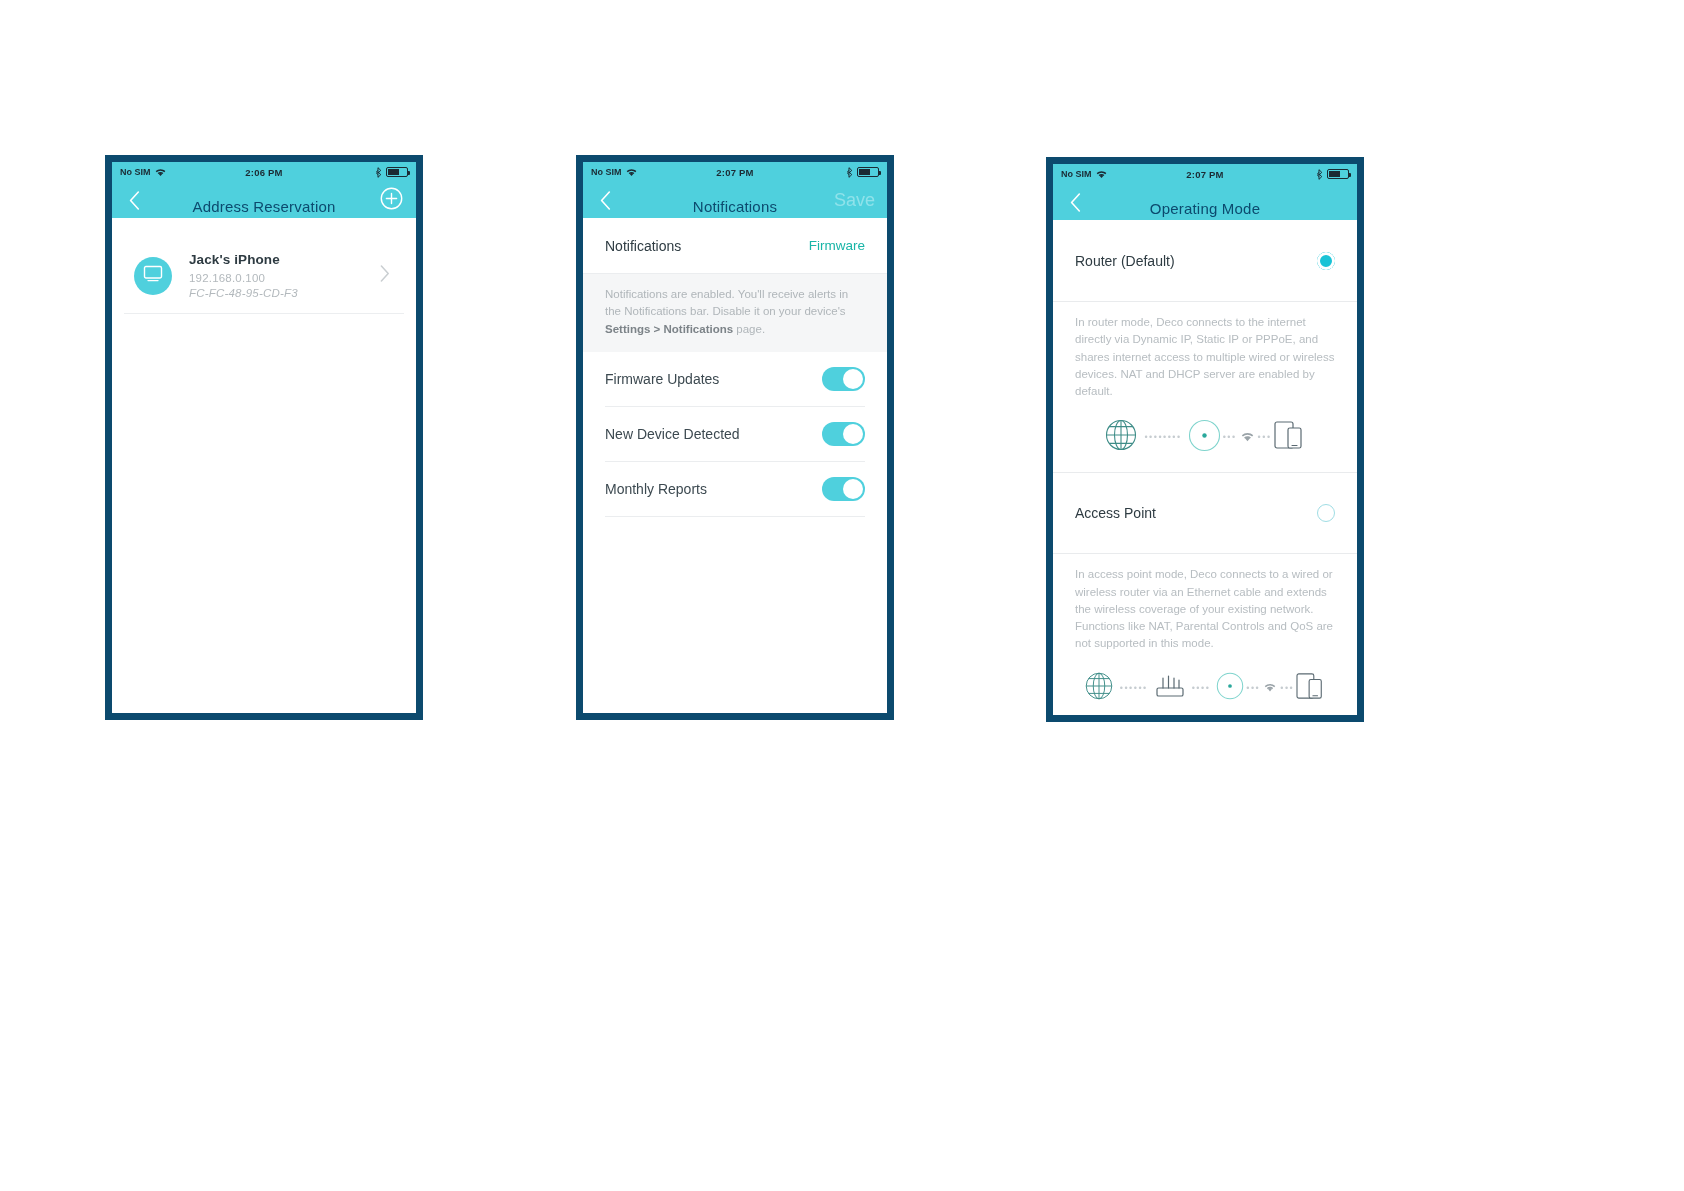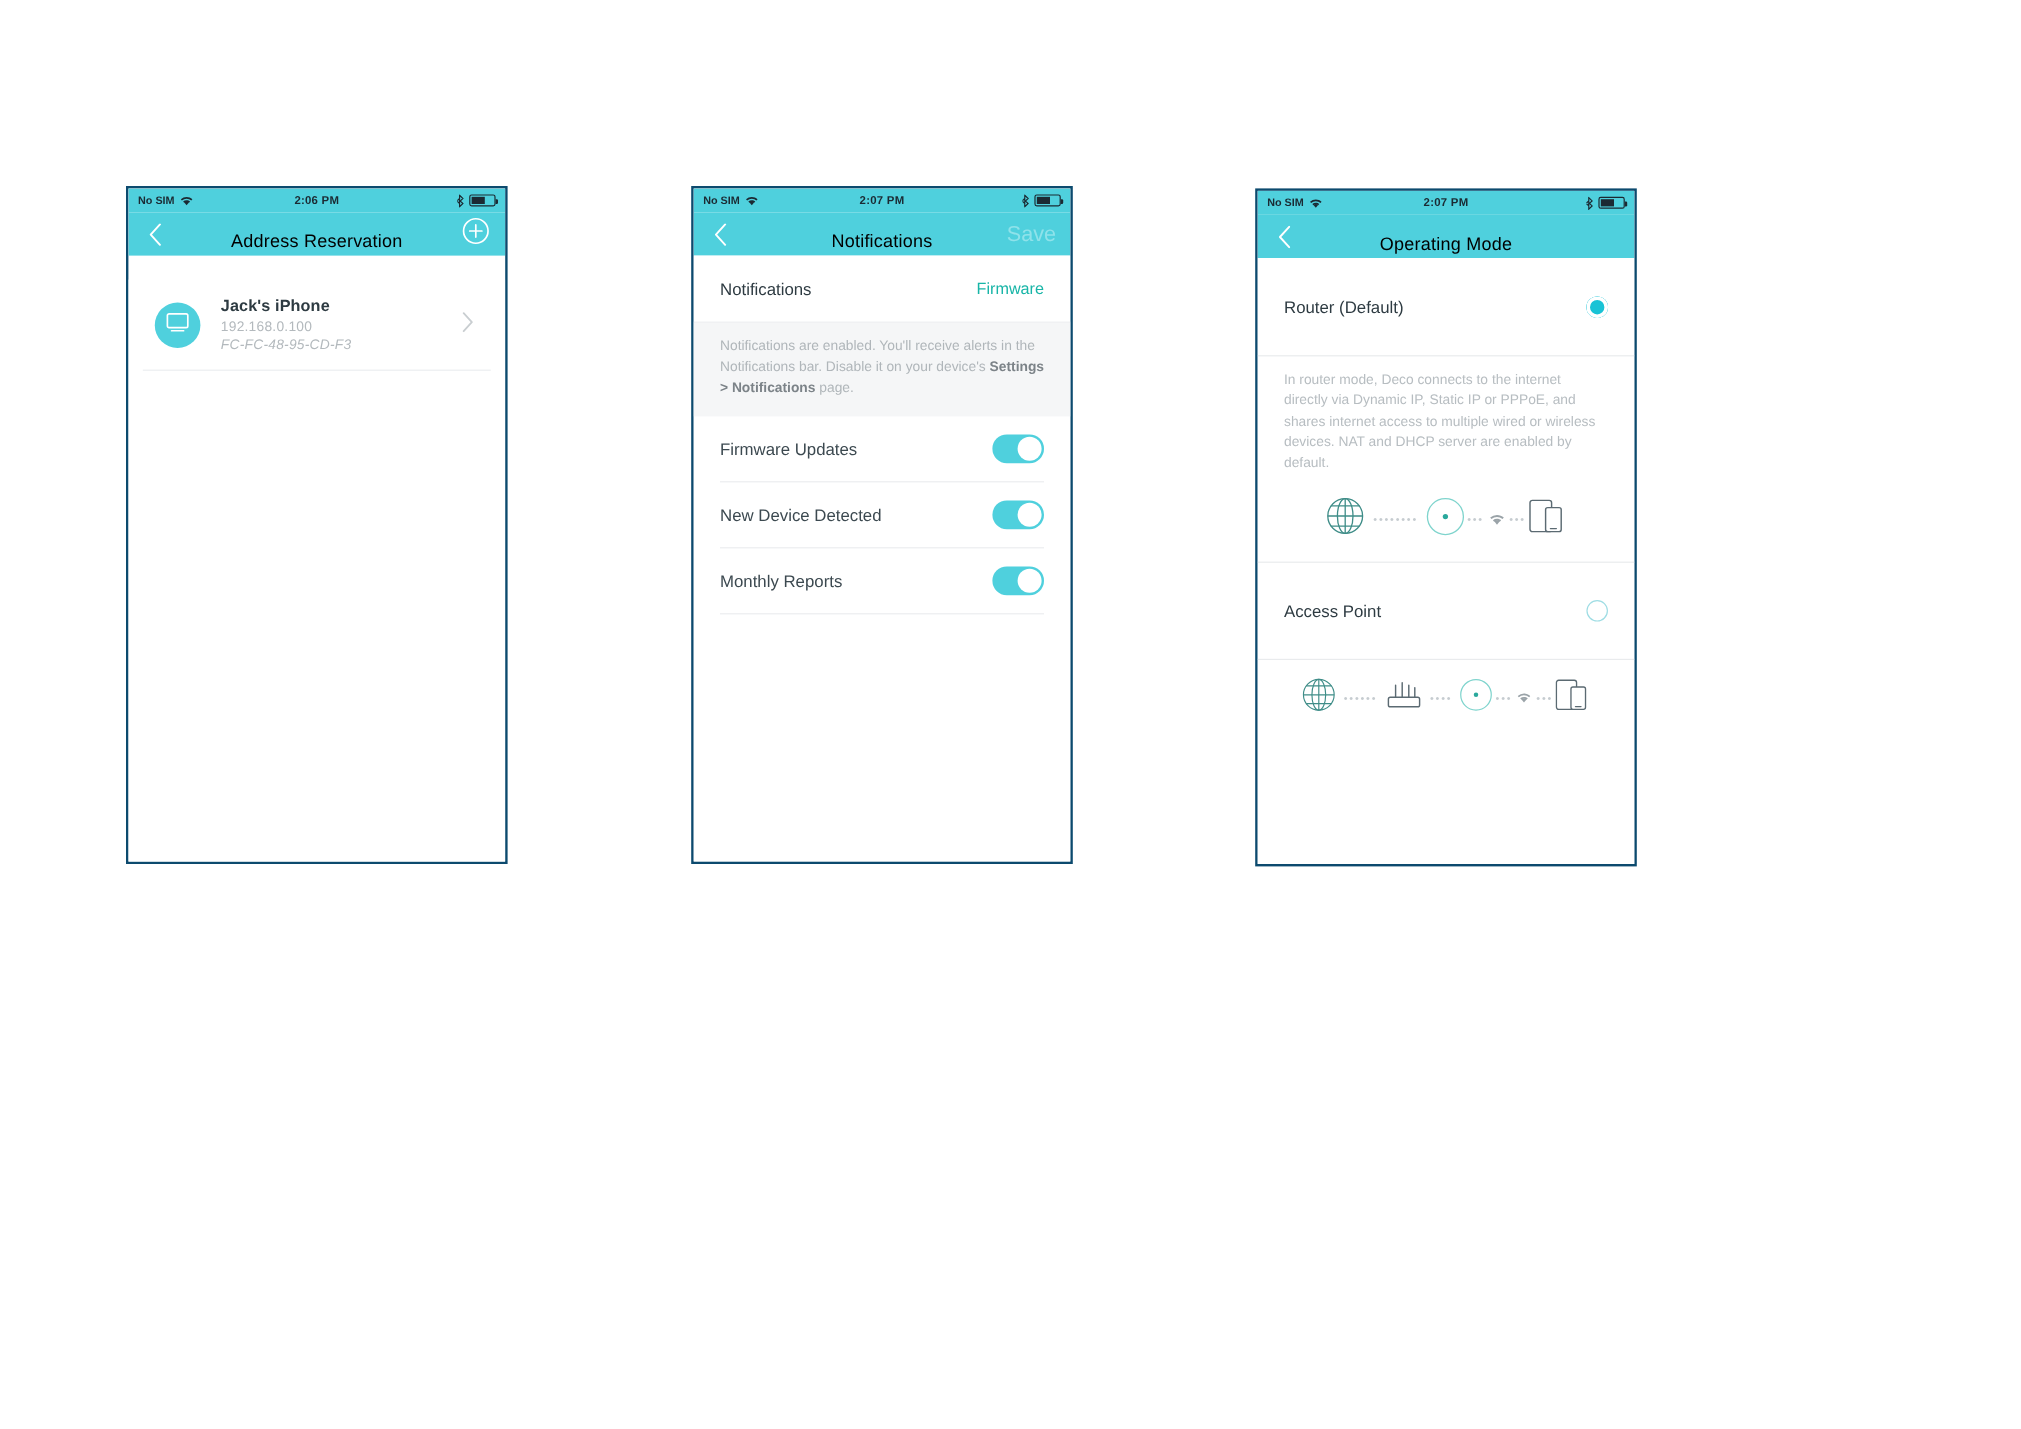--- a/index.html
+++ b/index.html
@@ -9,21 +9,21 @@
     font-family: "Liberation Sans", sans-serif;
     overflow: hidden;
   }
   .stage { position: relative; width: 1684px; height: 1191px; }
 
   
   .phone {
     position: absolute;
     width: 318px;
     background: #ffffff;
-    border: 2px solid #0c4a6e;
+    border: 7px solid #0c4a6e;
     overflow: hidden;
   }
   #phone1 { left: 105px; top: 155px; height: 565px; }
   #phone2 { left: 576px; top: 155px; height: 565px; }
   #phone3 { left: 1046px; top: 157px; height: 565px; }
 
   
   .statusbar {
     height: 20px;
     background: #4fd0dd;
@@ -66,21 +66,21 @@
     padding: 0 12px;
   }
   .nav-back {
     width: 20px; height: 22px;
     display: flex; align-items: center; justify-content: center;
     position: relative; z-index: 3;
   }
   .nav-back svg { display: block; }
   .nav-title {
     position: absolute; left: 0; right: 0; text-align: center;
-    color: #000000; font-size: 15px; letter-spacing: .2px; margin-top: 13px;
+    color: #0c4a6e; font-size: 15px; letter-spacing: .2px; margin-top: 13px;
   }
   .nav-right {
     margin-left: auto; position: relative; z-index: 3;
     display: flex; align-items: center; justify-content: center;
     min-width: 26px; height: 26px;
   }
   .nav-save { color: #8fe2ea; font-size: 18px; }
 
   
   .body { background: #ffffff; height: calc(100% - 56px); position: relative; }
@@ -381,20 +381,21 @@
               <rect x="14" y="8" width="13" height="20" rx="1.8" stroke="#5b6a72" stroke-width="1.2" fill="#ffffff"></rect>
               <path d="M18 25.5h5" stroke="#5b6a72" stroke-width="1.1" stroke-linecap="round"></path>
             </svg>
         </span>
       </div>
 
       <div class="om-row second">
         <span class="om-label">Access Point</span>
         <span class="radio off"></span>
       </div>
+      <div class="om-desc">In access point mode, Deco connects to a wired or wireless router via an Ethernet cable and extends the wireless coverage of your existing network. Functions like NAT, Parental Controls and QoS are not supported in this mode.</div>
 
       <div class="diagram">
         <span>
           <svg width="30" height="30" viewBox="0 0 34 34">
               <circle cx="17" cy="17" r="14.5" stroke="#3f8d88" stroke-width="1.1" fill="none"></circle>
               <ellipse cx="17" cy="17" rx="6.5" ry="14.5" stroke="#3f8d88" stroke-width="1.1" fill="none"></ellipse>
               <path d="M2.5 17h29M5 8.6h24M5 25.4h24M17 2.5v29" stroke="#3f8d88" stroke-width="1.1" fill="none"></path>
             </svg>
         </span>
         <span class="dots">••••••</span>

